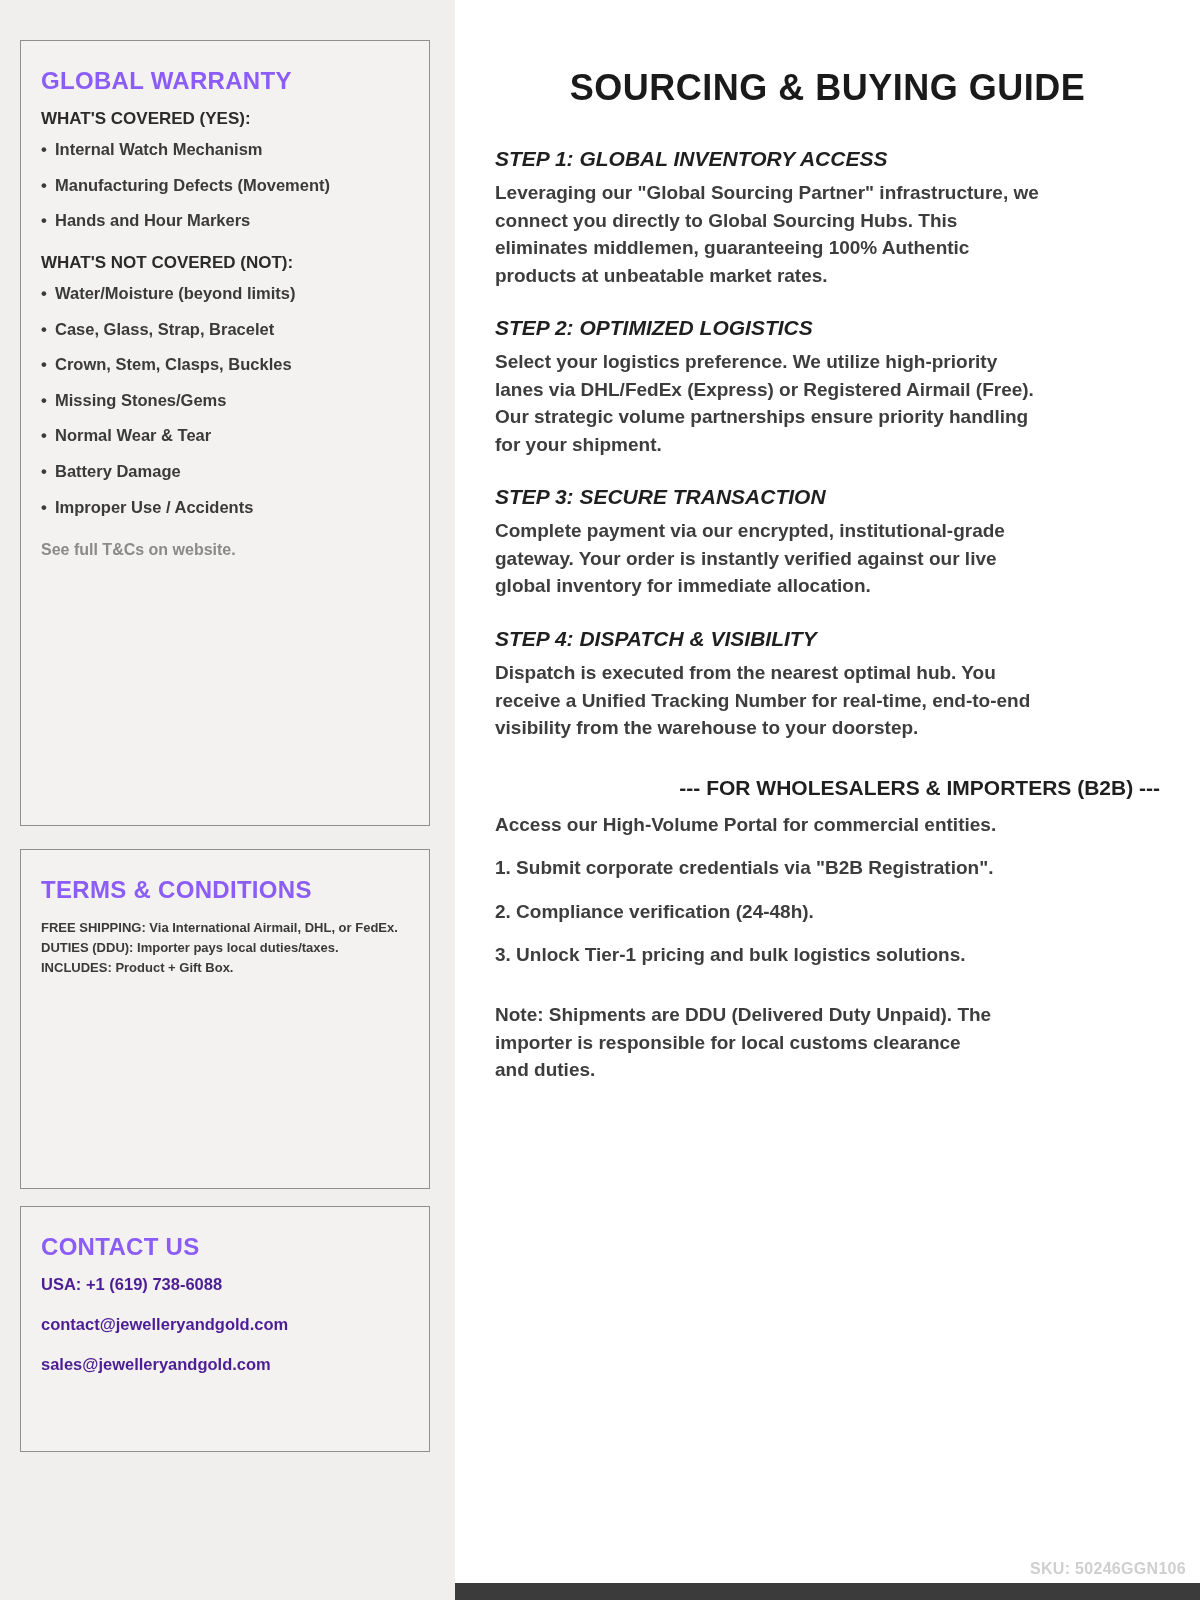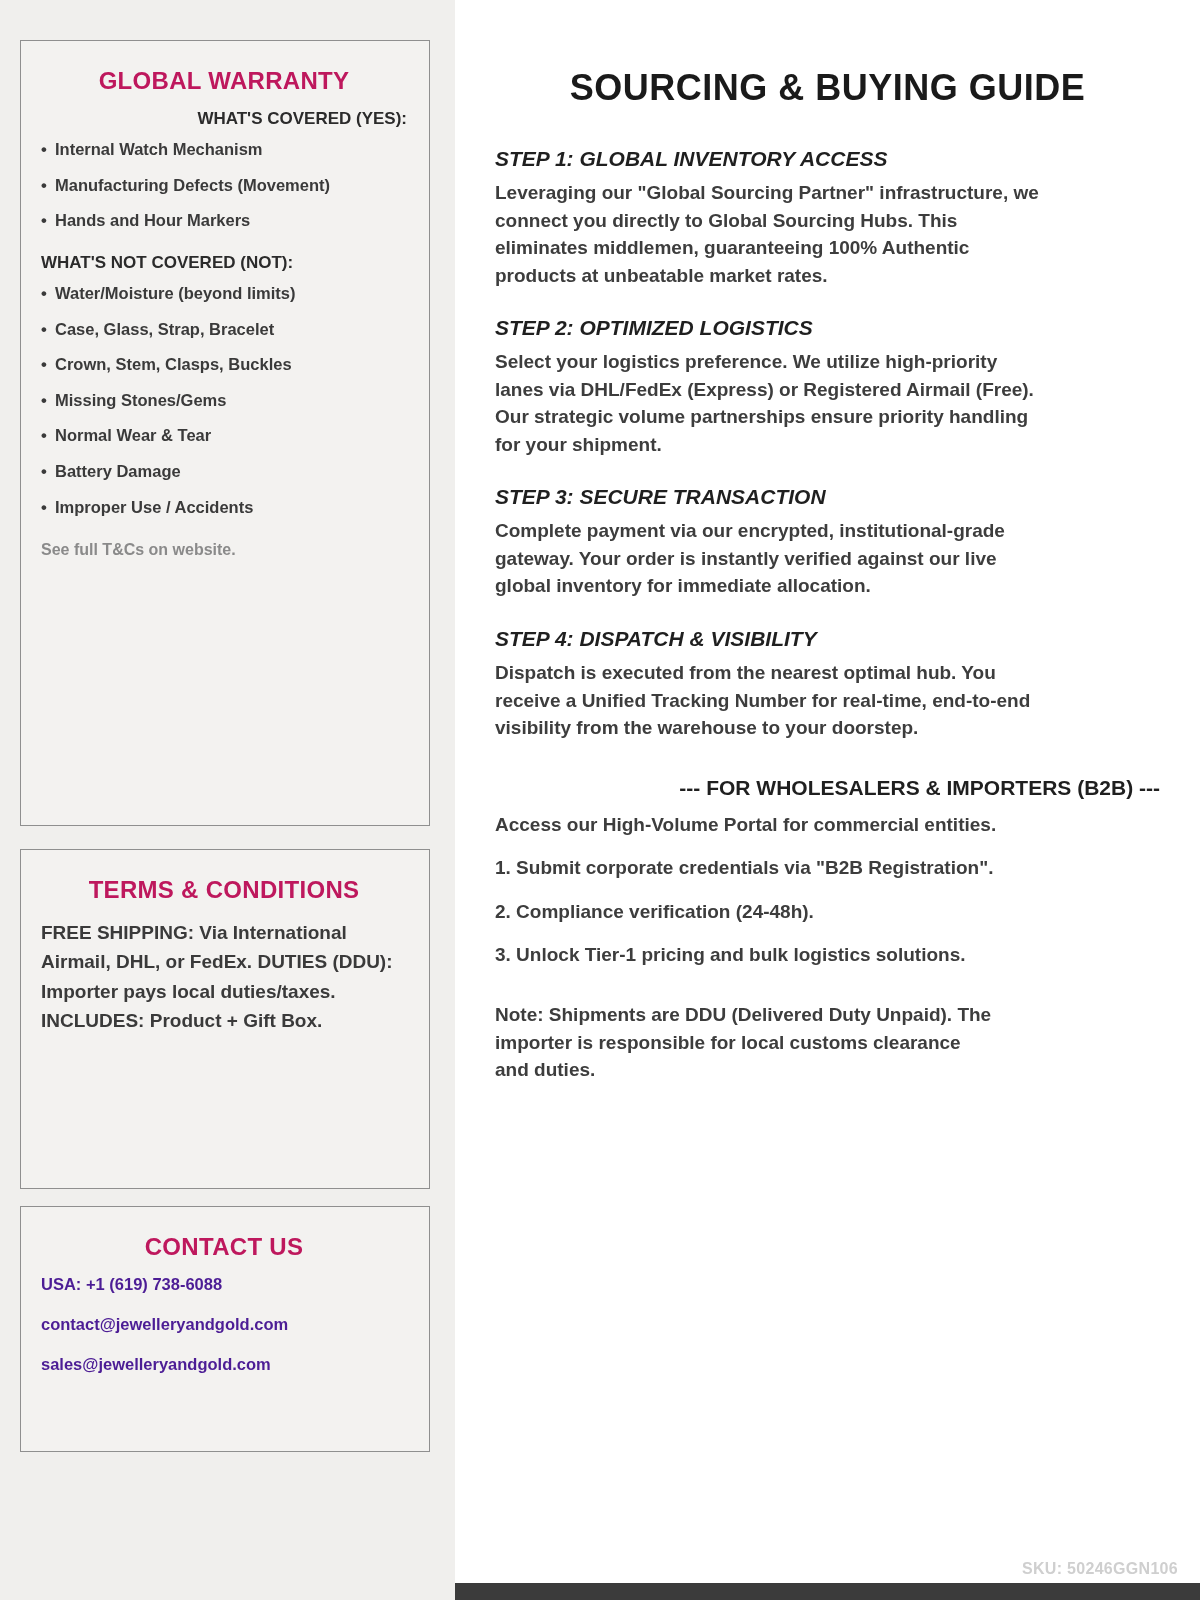--- a/index.html
+++ b/index.html
@@ -25,32 +25,31 @@
     background: #f3f2f0;
     padding: 26px 22px 20px 20px;
   }
   .box-warranty { min-height: 786px; margin-bottom: 23px; }
   .box-terms    { min-height: 340px; margin-bottom: 17px; }
   .box-contact  { min-height: 246px; }
 
   .box-title {
     font-size: 24px;
     font-weight: 700;
-    color: #be185d;
+    color: #8b5cf6;
     letter-spacing: 0.3px;
     margin-bottom: 14px;
-    text-align: center;
   }
   .sub-title {
     font-size: 17px;
     font-weight: 700;
     color: #2b2b2b;
     margin: 22px 0 10px 0;
   }
-  .sub-title.first { margin-top: 0; text-align: right; }
+  .sub-title.first { margin-top: 0; }
   .bullet-list { list-style: none; }
   .bullet-list li {
     position: relative;
     padding-left: 14px;
     font-size: 16.5px;
     font-weight: 600;
     color: #3a3a3a;
     margin-bottom: 15px;
     line-height: 1.25;
   }
@@ -60,21 +59,21 @@
     left: 0; top: 0;
     font-weight: 700;
   }
   .footnote {
     margin-top: 24px;
     font-size: 16px;
     font-weight: 600;
     color: #8a8a8a;
   }
   .terms-body {
-    font-size: 19px;
+    font-size: 13px;
     font-weight: 700;
     color: #3a3a3a;
     line-height: 1.55;
   }
   .contact-line {
     font-size: 16.5px;
     font-weight: 700;
     color: #4c1d95;
     margin-bottom: 21px;
   }
@@ -130,21 +129,21 @@
     font-weight: 600;
     color: #3d3d3d;
     line-height: 1.45;
     max-width: 500px;
     margin-top: 32px;
   }
 
   
   .sku {
     position: absolute;
-    right: 22px; bottom: 22px;
+    right: 14px; bottom: 22px;
     font-size: 16px;
     font-weight: 700;
     color: #cfcfcf;
     letter-spacing: 0.3px;
   }
   .footer-bar {
     position: absolute;
     left: 455px; right: 0; bottom: 0;
     height: 17px;
     background: #3b3b3b;

